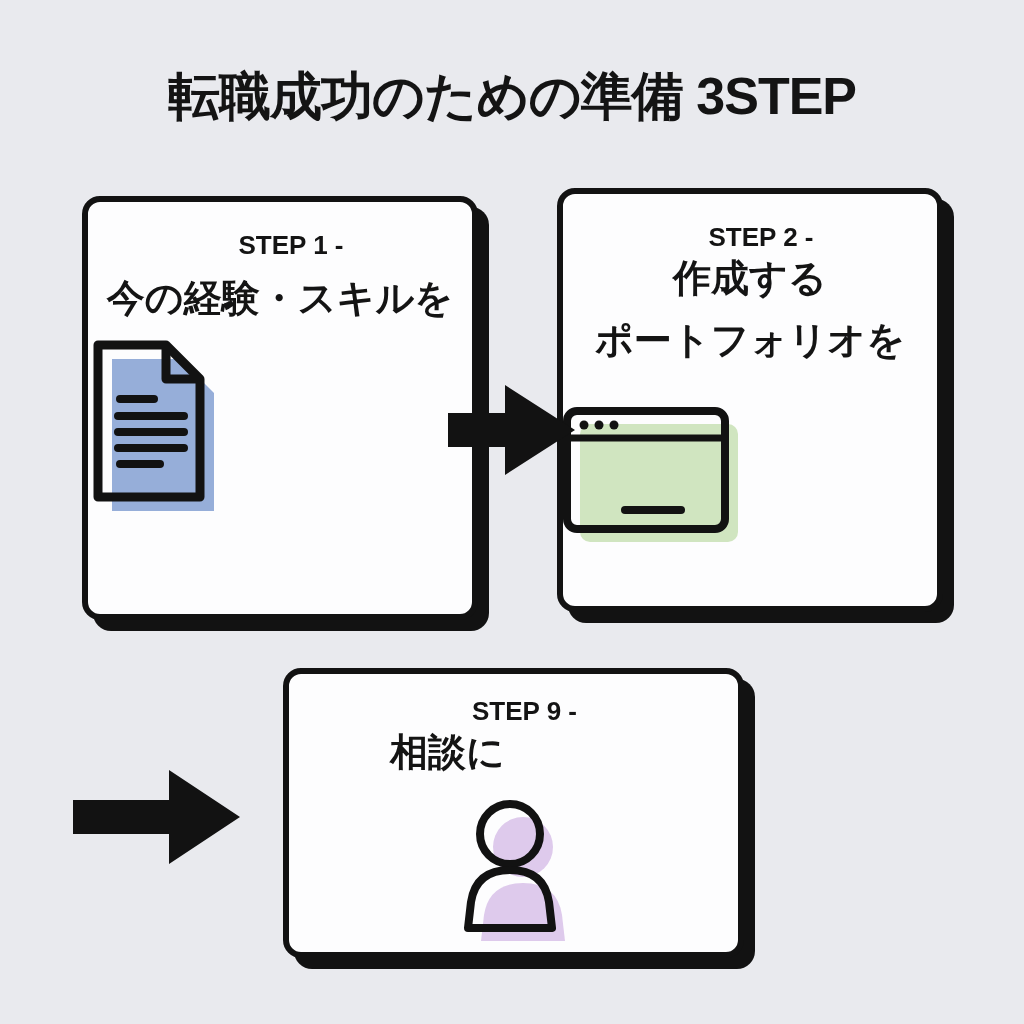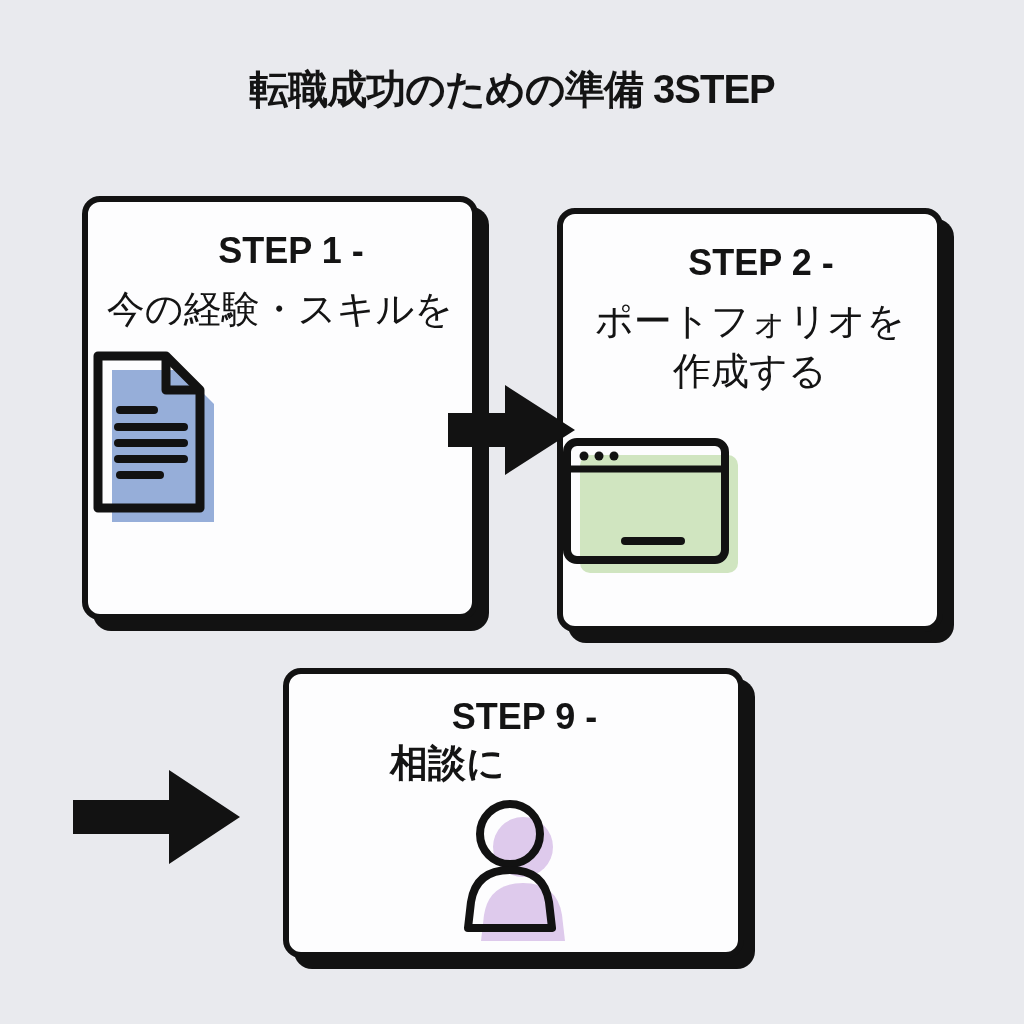--- a/index.html
+++ b/index.html
@@ -18,46 +18,46 @@
     width: 1024px;
     height: 1024px;
     overflow: hidden;
   }
   .title {
     position: absolute;
     top: 62px;
     left: 0;
     width: 1024px;
     text-align: center;
-    font-size: 40px;
+    font-size: 52px;
     font-weight: 900;
     letter-spacing: -1px;
     white-space: nowrap;
   }
   .card {
     position: absolute;
     box-sizing: border-box;
     background: #fdfdfe;
     border: 6px solid #121212;
     border-radius: 18px;
     box-shadow: 11px 11px 0 #121212;
     text-align: center;
   }
   .card1 { left: 82px;  top: 196px; width: 396px; height: 424px; }
-  .card2 { left: 557px; top: 208px; width: 386px; height: 424px; }
+  .card2 { left: 557px; top: 188px; width: 386px; height: 424px; }
   .card3 { left: 283px; top: 668px; width: 461px; height: 290px; }
   .heading {
     margin-top: 28px;
-    font-size: 36px;
+    font-size: 26px;
     font-weight: 800;
     margin-left: 22px;
   }
   .jline {
     font-size: 38px;
-    font-weight: 400;
+    font-weight: 700;
     line-height: 1.32;
   }
   .first-jline { margin-top: 12px; }
   .icon-wrap { margin-top: 14px; }
   .card3 .heading { margin-top: 22px; }
   .split-row {
     display: flex;
     justify-content: center;
     align-items: flex-start;
     font-size: 38px;
@@ -103,22 +103,22 @@
           <line x1="30" y1="95" x2="96" y2="95"></line>
           <line x1="30" y1="111" x2="96" y2="111"></line>
           <line x1="32" y1="127" x2="72" y2="127"></line>
         </g>
       </svg>
     </div>
   </section>
 
   <section class="card card2">
     <div class="heading">STEP 2 -</div>
+    <div class="jline">作成する</div>
     <div class="jline first-jline">ポートフォリオを</div>
-    <div class="jline">作成する</div>
     <div class="icon-wrap" style="margin-top:42px">
       <svg width="182" height="142" viewBox="0 0 182 142" xmlns="http://www.w3.org/2000/svg">
         <g transform="translate(13,13)">
           <rect x="4" y="4" width="158" height="118" rx="10" fill="#d0e5c0"></rect>
         </g>
         <rect x="4" y="4" width="158" height="118" rx="10" fill="none" stroke="#121212" stroke-width="8"></rect>
         <line x1="5" y1="31" x2="161" y2="31" stroke="#121212" stroke-width="7"></line>
         <g fill="#121212">
           <circle cx="21" cy="18" r="4.5"></circle>
           <circle cx="36" cy="18" r="4.5"></circle>

